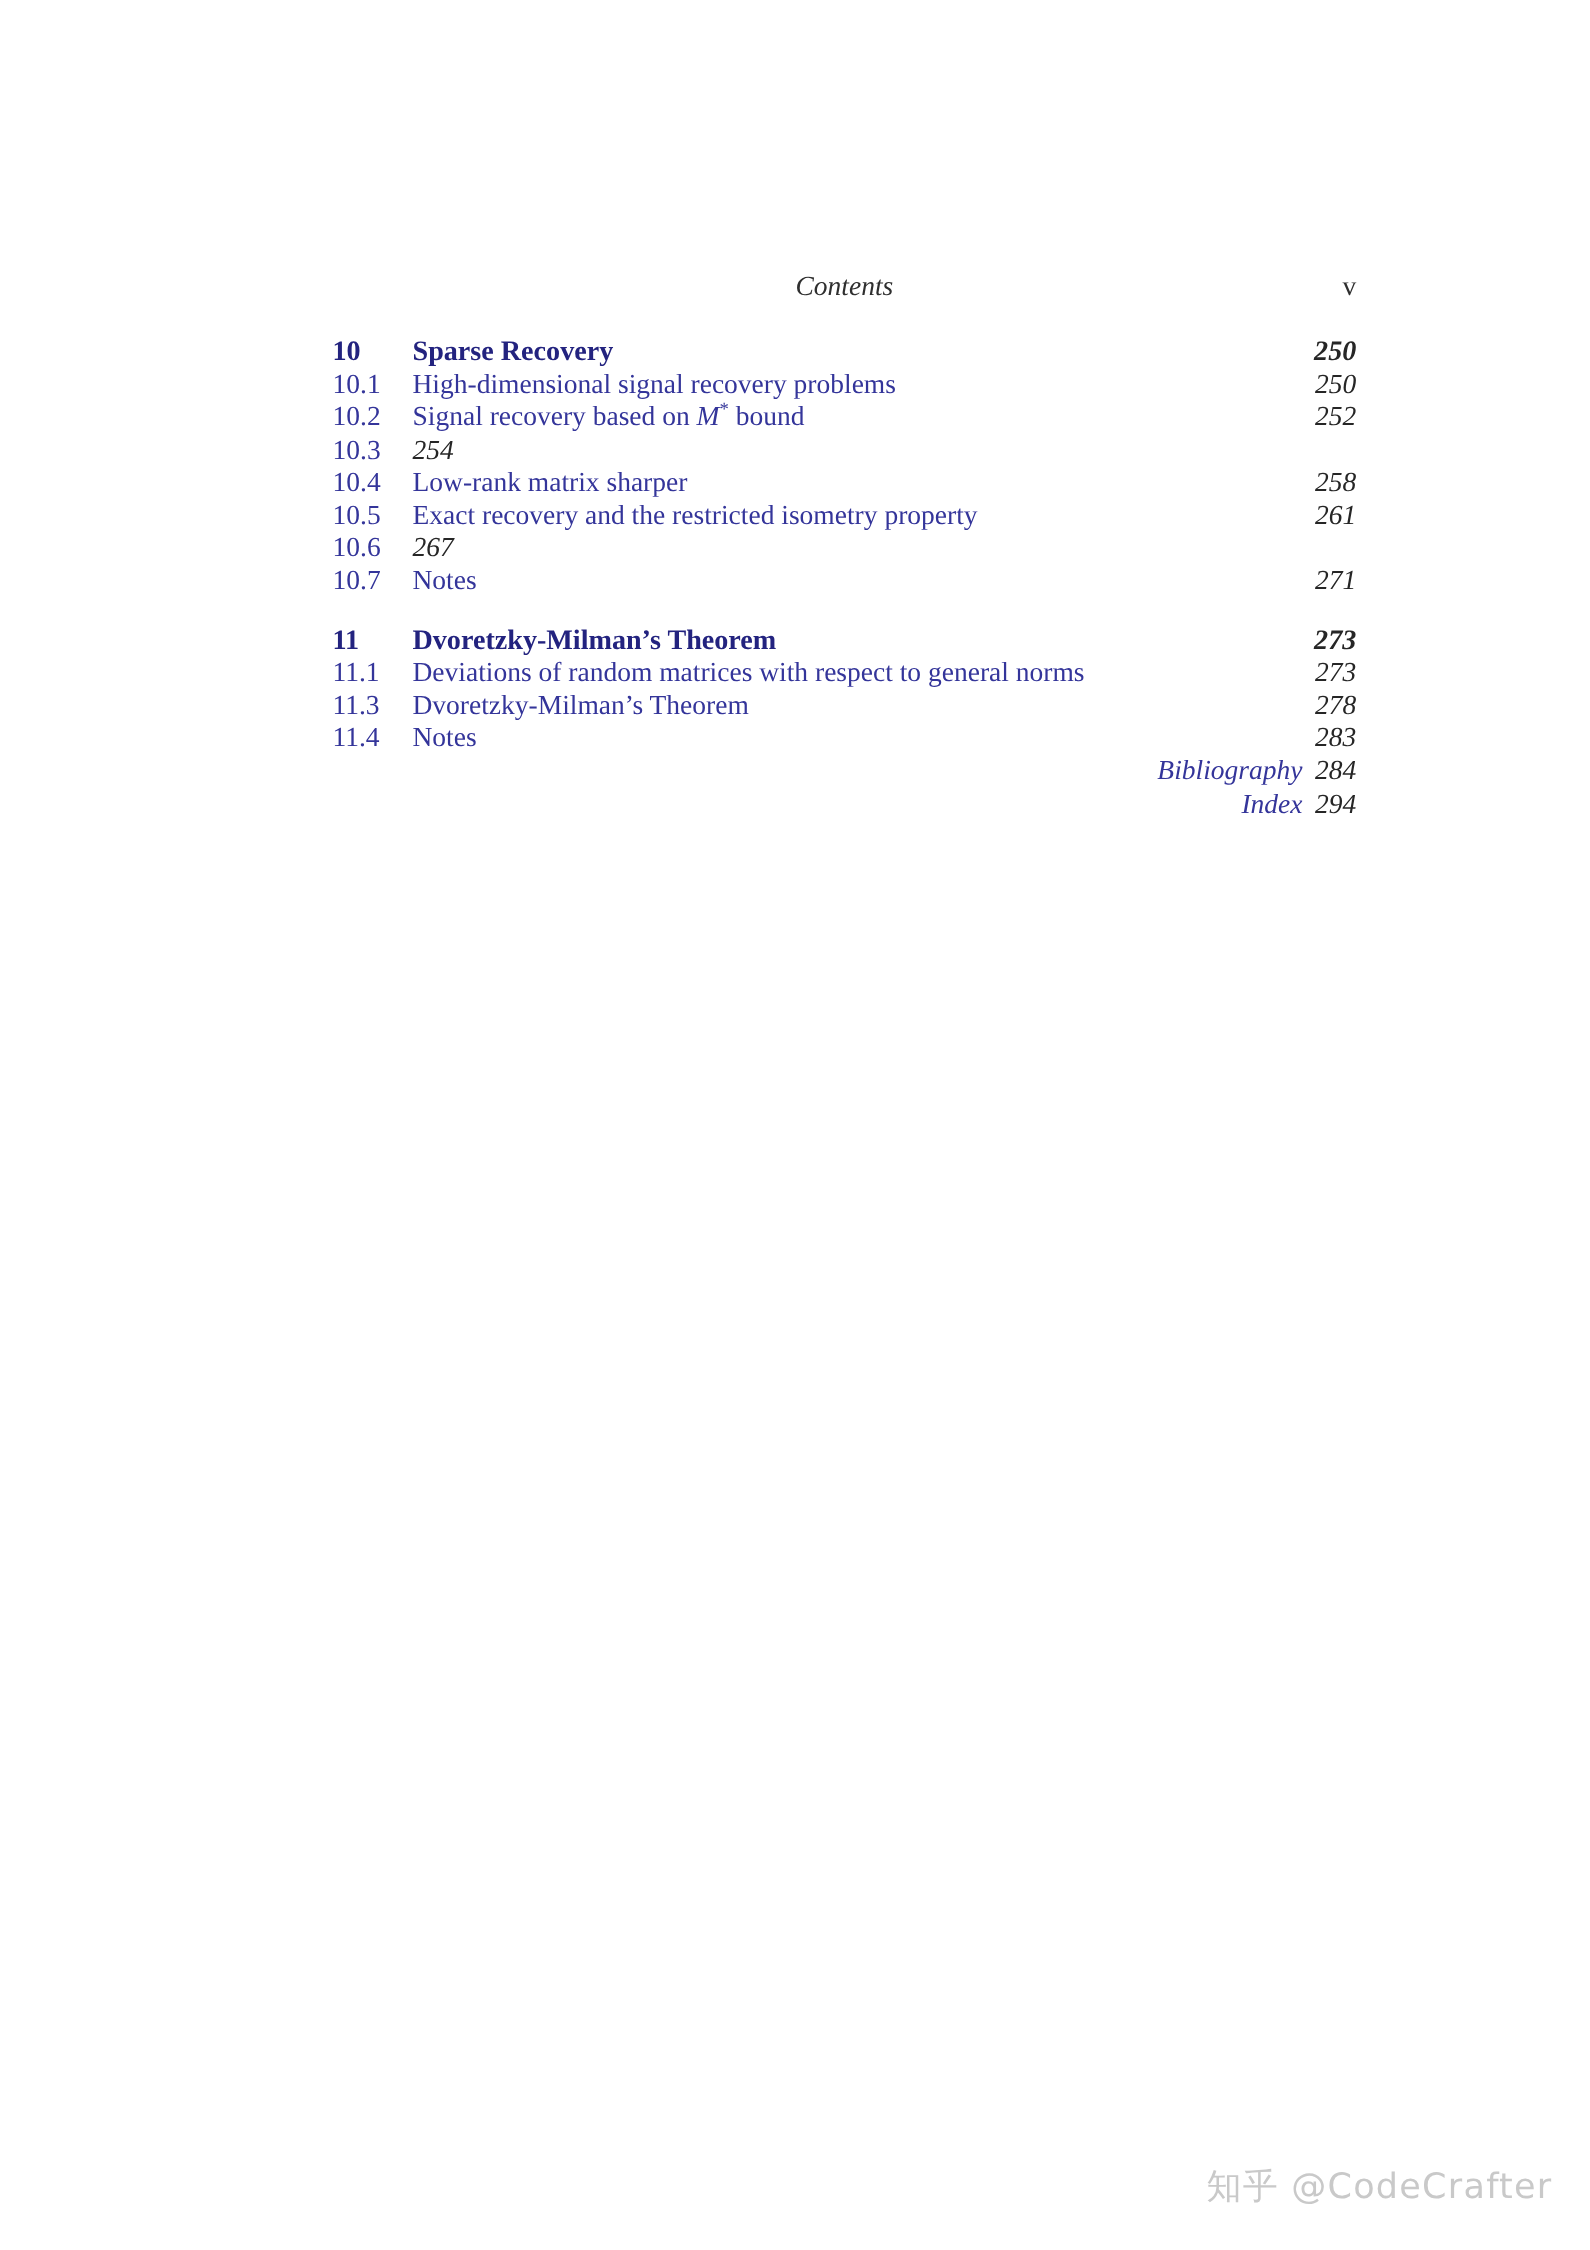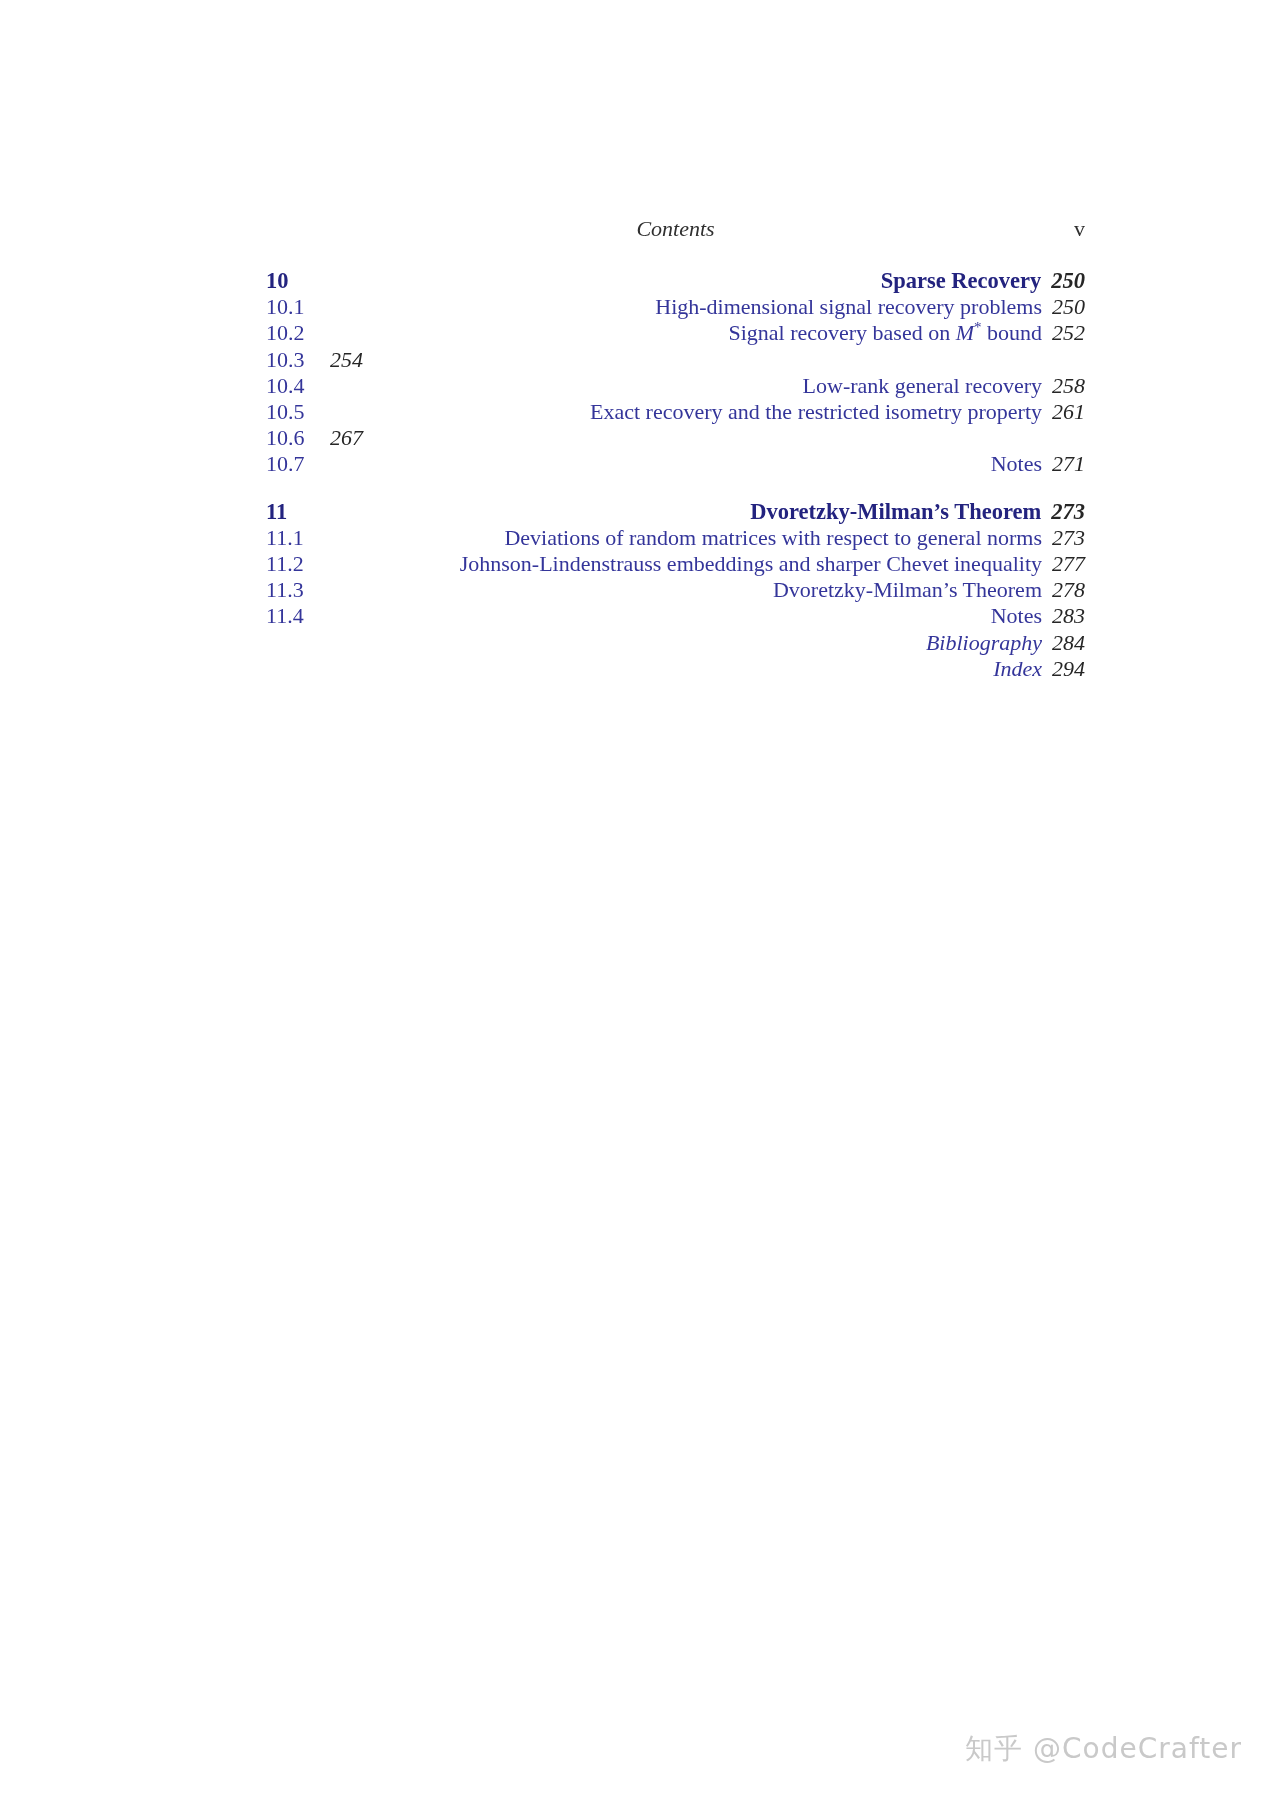--- a/index.html
+++ b/index.html
@@ -51,21 +51,20 @@
     display: flex;
     align-items: baseline;
   }
   .toc-row .num {
     width: 64px;
     flex: 0 0 64px;
   }
   .toc-row .title {
     flex: 1 1 auto;
     padding-right: 10px;
-    text-align: right;
   }
   .toc-row .pg {
     flex: 0 0 auto;
     color: #262626;
     text-align: left;
     font-style: italic;
   }
   .toc-row.chapter {
     font-weight: bold;
     color: #23237f;
@@ -121,21 +120,21 @@
           <span class="num">10.2</span>
           <span class="title"><span>Signal recovery based on </span><span class="seg-math">M</span><span class="seg-sup">*</span><span> bound</span></span>
           <span class="pg">252</span>
         </div>
         <div class="toc-row">
           <span class="num">10.3</span>
           <span class="pg">254</span>
         </div>
         <div class="toc-row">
           <span class="num">10.4</span>
-          <span class="title">Low-rank general recovery</span>
+          <span class="title">Low-rank matrix sharper</span>
           <span class="pg">258</span>
         </div>
         <div class="toc-row">
           <span class="num">10.5</span>
           <span class="title">Exact recovery and the restricted isometry property</span>
           <span class="pg">261</span>
         </div>
         <div class="toc-row">
           <span class="num">10.6</span>
           <span class="pg">267</span>
@@ -151,25 +150,20 @@
           <span class="num">11</span>
           <span class="title">Dvoretzky-Milman’s Theorem</span>
           <span class="pg">273</span>
         </div>
         <div class="toc-row">
           <span class="num">11.1</span>
           <span class="title">Deviations of random matrices with respect to general norms</span>
           <span class="pg">273</span>
         </div>
         <div class="toc-row">
-          <span class="num">11.2</span>
-          <span class="title">Johnson-Lindenstrauss embeddings and sharper Chevet inequality</span>
-          <span class="pg">277</span>
-        </div>
-        <div class="toc-row">
           <span class="num">11.3</span>
           <span class="title">Dvoretzky-Milman’s Theorem</span>
           <span class="pg">278</span>
         </div>
         <div class="toc-row">
           <span class="num">11.4</span>
           <span class="title">Notes</span>
           <span class="pg">283</span>
         </div>
       </div>

